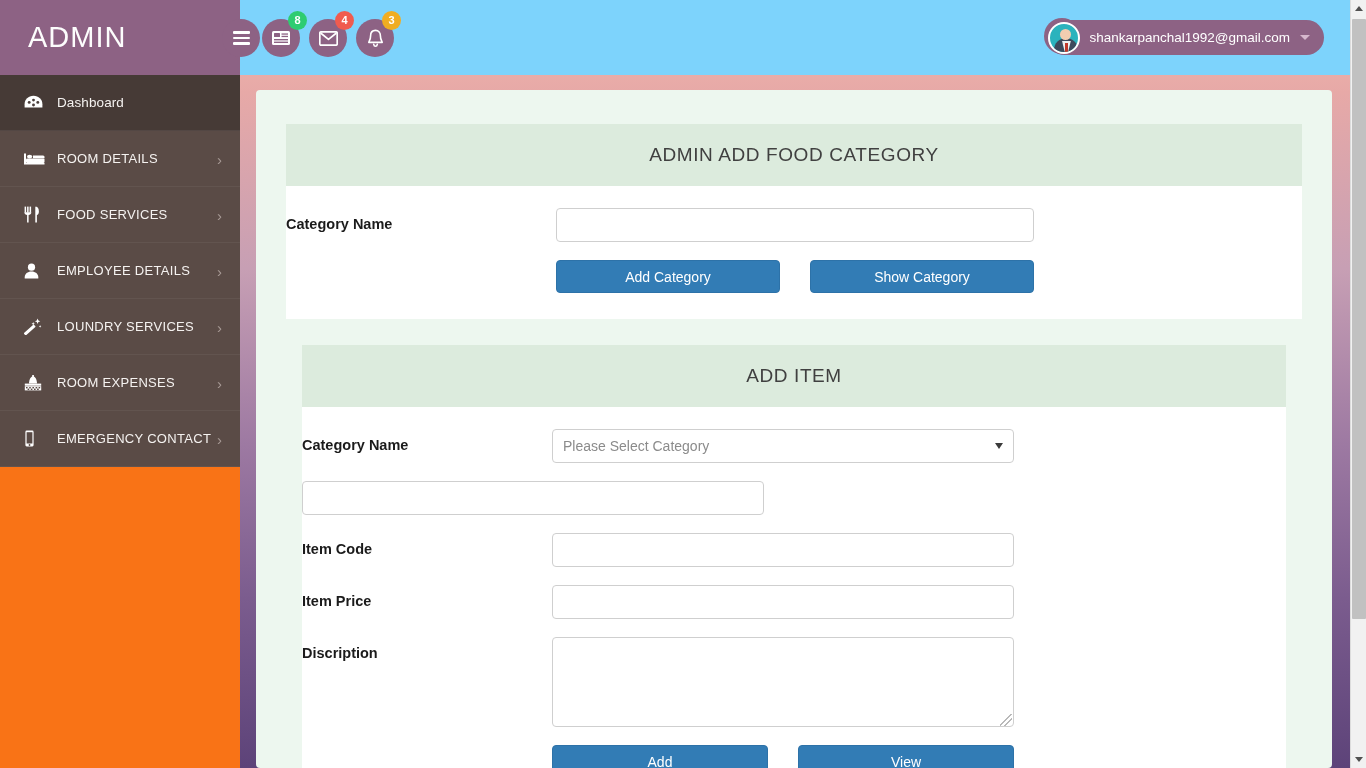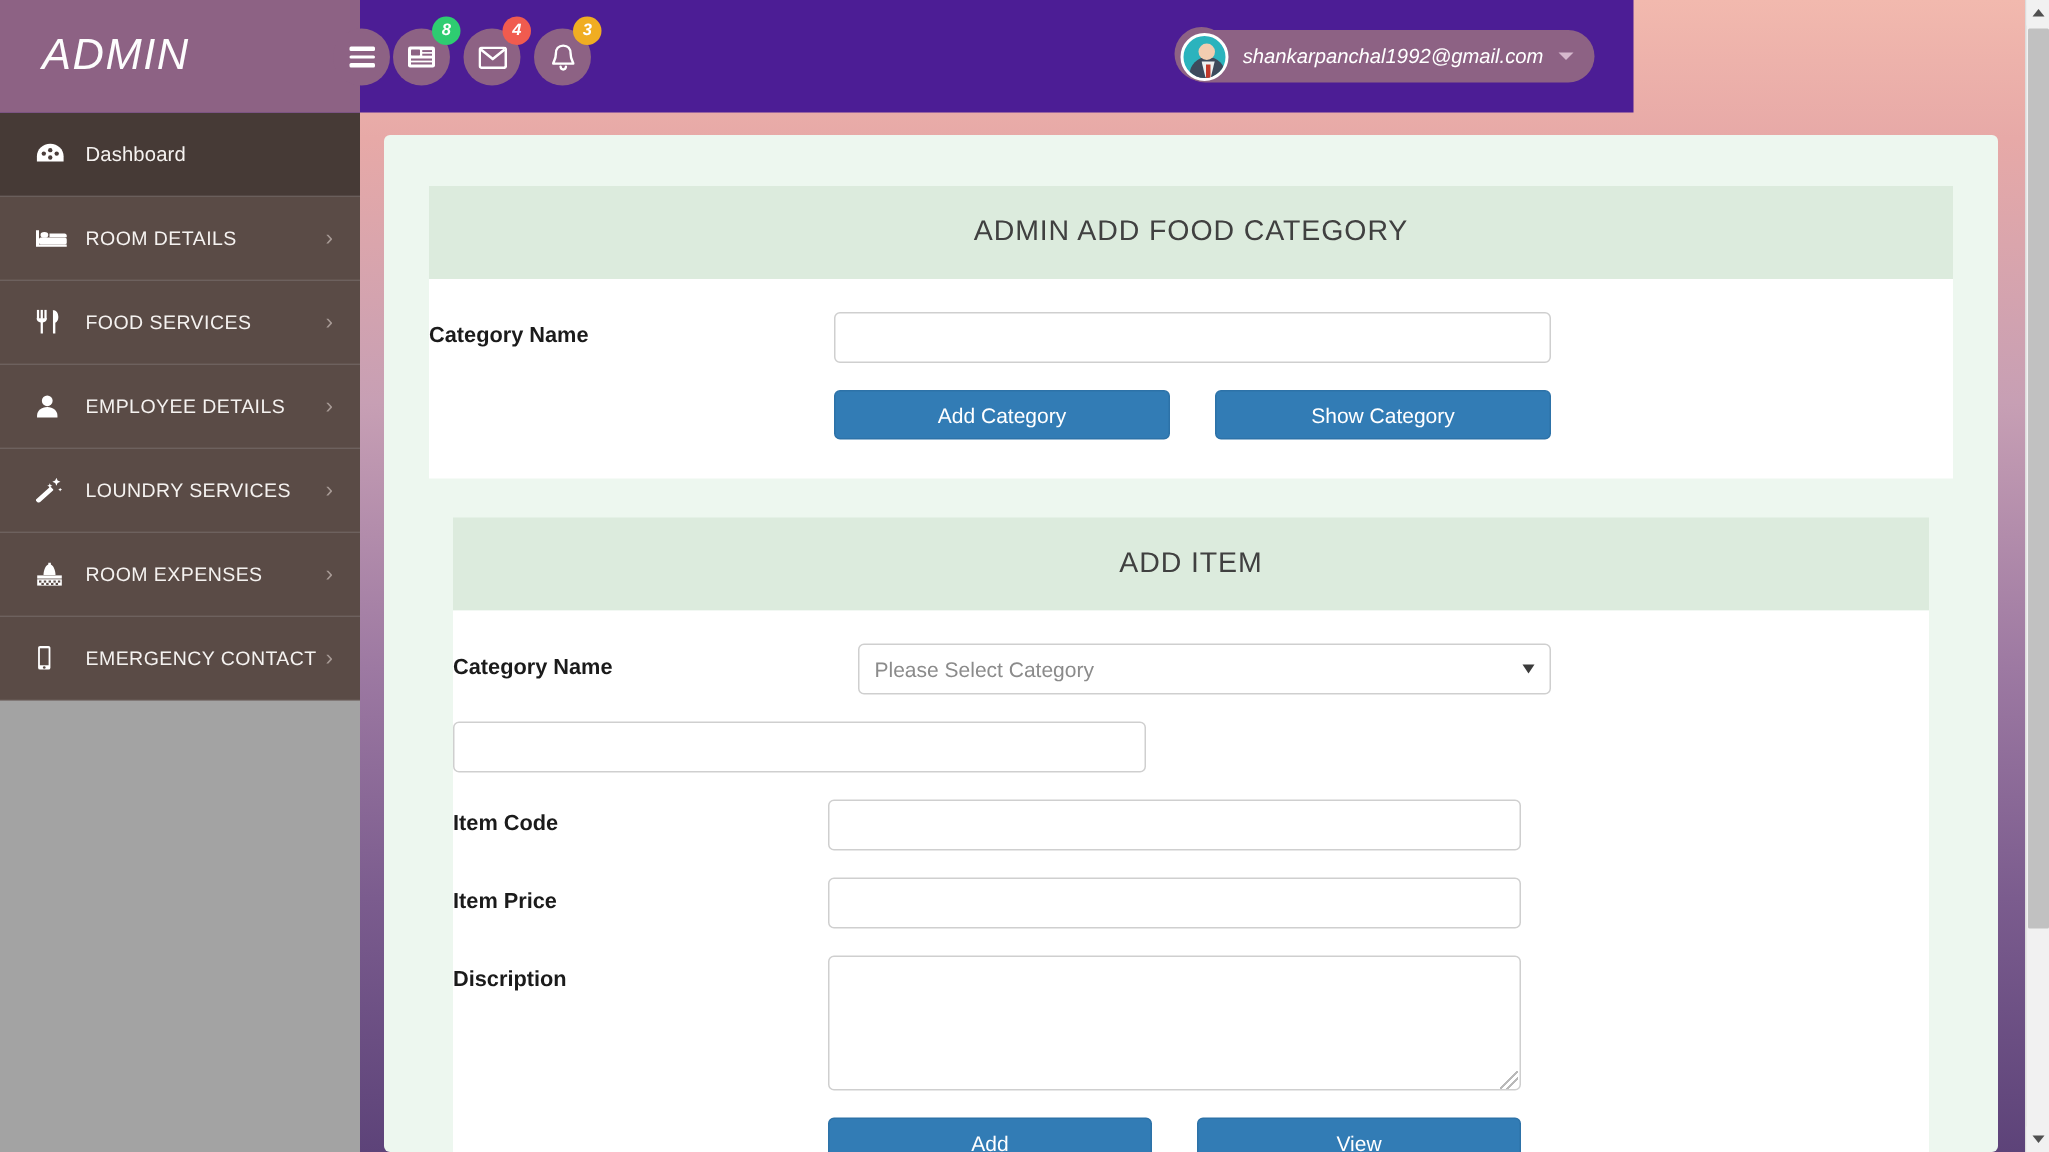--- a/index.html
+++ b/index.html
@@ -5,24 +5,23 @@
   * { box-sizing: border-box; margin: 0; padding: 0; }
   html, body { width: 1366px; height: 768px; overflow: hidden; }
   body {
     font-family: "Liberation Sans", sans-serif;
     background: linear-gradient(to bottom, #f2b9ae 0%, #e7a9a7 12%, #c79fb4 35%, #9d79a2 58%, #7b5c8e 78%, #5d4379 100%);
     position: relative;
   }
 
   
   .topbar {
-    position: absolute; top: 0; left: 0; width: 1089px; height: 75px;
-    background: #4c1d95;
+    position: absolute; top: 0; left: 0; width: 1350px; height: 75px;
+    background: #7dd3fc;
     z-index: 20;
-    font-style: italic;
   }
   .brand {
     position: absolute; top: 0; left: 0; width: 240px; height: 75px;
     background: #8d6284;
     display: flex; align-items: center;
   }
   .brand-text {
     color: #fdfdfd; font-size: 29px; font-weight: 400;
     letter-spacing: 1px; padding-left: 28px;
   }
@@ -93,21 +92,21 @@
   .user-email { color: #fff; font-size: 13.5px; white-space: nowrap; }
   .caret-dn {
     width: 0; height: 0; margin-left: 10px;
     border-left: 5px solid transparent; border-right: 5px solid transparent;
     border-top: 5px solid #d6b8cd;
   }
 
   
   .sidebar {
     position: absolute; top: 75px; left: 0; width: 240px; bottom: 0;
-    background: #a3a3a3; z-index: 15;
+    background: #f97316; z-index: 15;
   }
   .nav-item {
     position: relative; display: flex; align-items: center;
     height: 56px; padding-left: 24px; cursor: pointer;
     border-bottom: 1px solid rgba(255,255,255,0.05);
     color: #f5f2f0;
   }
   .nav-item.active { background: #463a36; border-bottom-color: rgba(255,255,255,0.07); }
   .nav-item:not(.active) { background: #5a4b46; }
   .nav-ico {
@@ -148,21 +147,21 @@
     width: 478px; height: 34px;
     border: 1px solid #cfcfcf; border-radius: 4px; background: #fff;
     font-family: "Liberation Sans", sans-serif; font-size: 14px;
     padding: 0 10px; color: #333; outline: none;
   }
   .panel-2 .inp { width: 462px; }
   .sel {
     width: 462px; height: 34px;
     border: 1px solid #cfcfcf; border-radius: 4px; background: #fff;
     display: flex; align-items: center; padding: 0 10px;
-    font-size: 14px; color: #8b8b8b; cursor: pointer; position: relative; margin-left: 20px;
+    font-size: 14px; color: #8b8b8b; cursor: pointer; position: relative;
   }
   .sel .sel-caret {
     position: absolute; right: 10px; width: 0; height: 0;
     border-left: 4.5px solid transparent; border-right: 4.5px solid transparent;
     border-top: 6px solid #3b3b3b;
   }
   .txta {
     width: 462px; height: 90px;
     border: 1px solid #cfcfcf; border-radius: 4px; background: #fff;
     font-family: "Liberation Sans", sans-serif; font-size: 14px;

